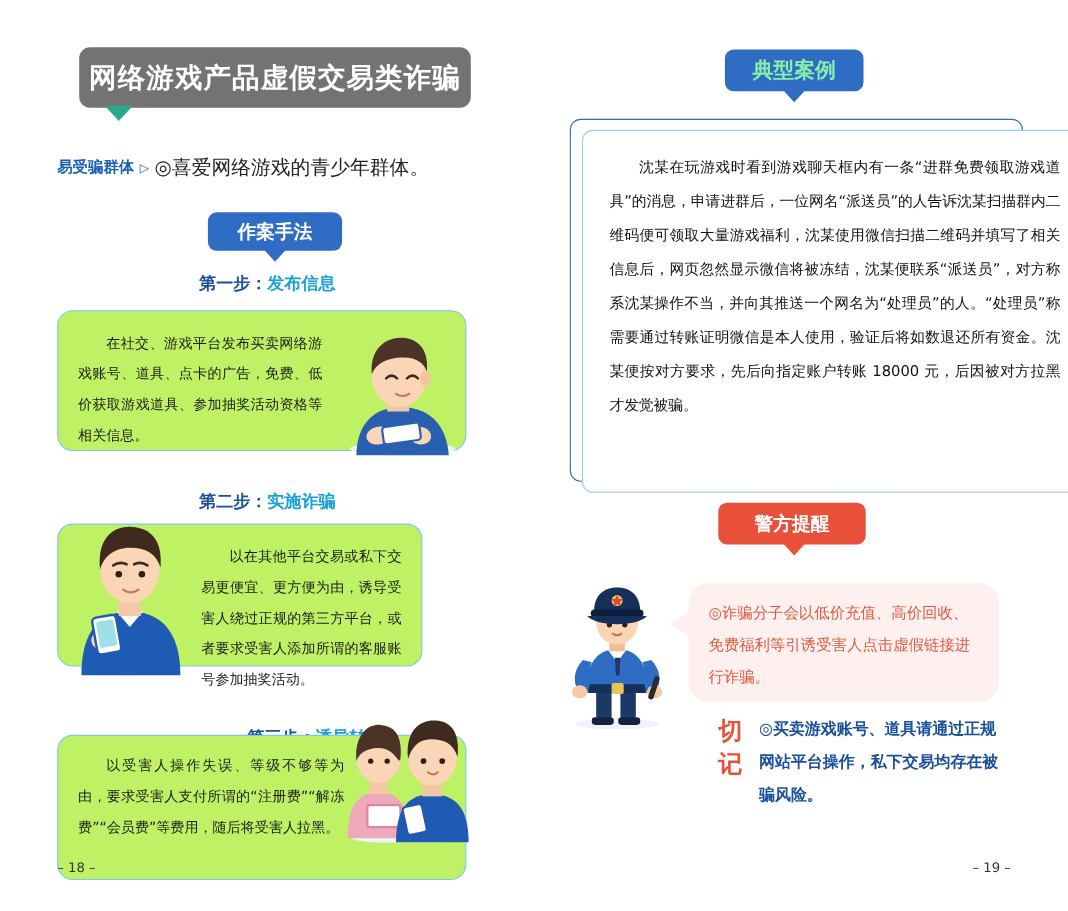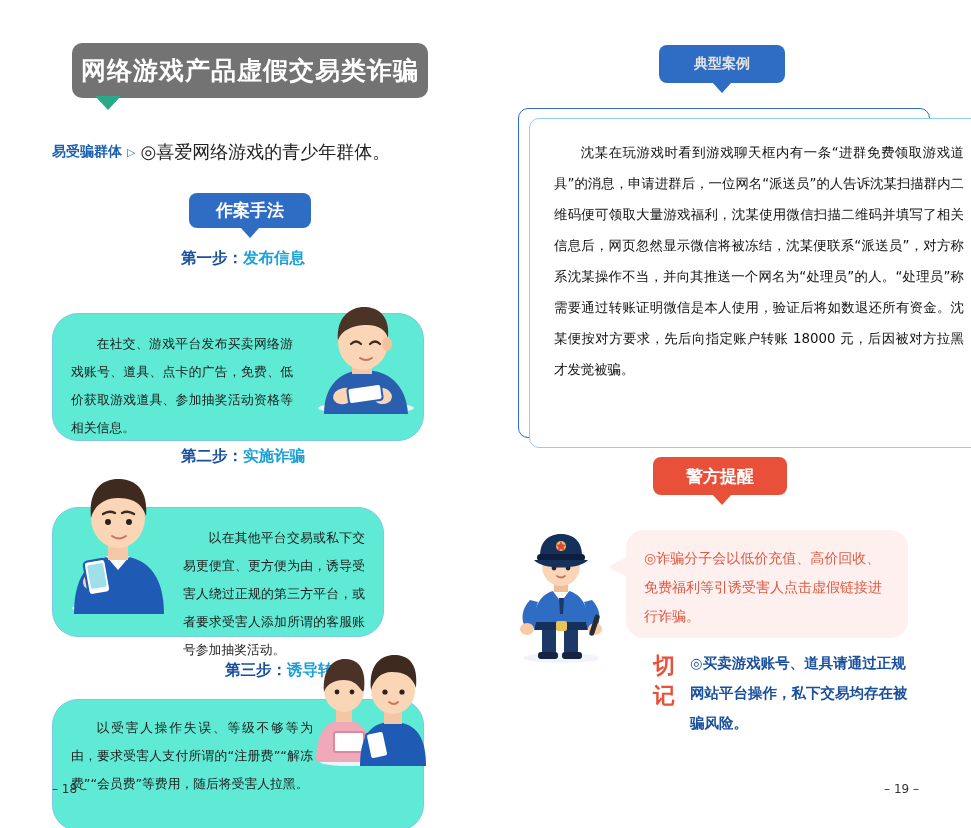--- a/index.html
+++ b/index.html
@@ -122,24 +122,23 @@
   .step-title .num { color: #1a4f9c; }
   .step-title .name { color: #1aa0d8; }
 
   .step1-title { top: 248px; }
   .step2-title { top: 446px; }
   .step3-title { top: 660px; margin-left: 44px; }
 
   .card {
     position: absolute;
     border: 1.6px solid #7fc7e8;
-    border-radius: 26px;
-    background: #5eead4;
+    border-radius: 14px;
+    background: #bef264;
     box-sizing: border-box;
-    margin-top: 31px;
   }
   .card p {
     margin: 0;
     color: #1c1c1c;
     font-size: 12.8px;
     line-height: 28px;
     font-family: "DejaVu Sans", sans-serif;
     text-align: justify;
     text-indent: 2em;
   }
@@ -174,24 +173,24 @@
   
   .case-banner {
     position: absolute;
     left: 173px; top: 45px;
     width: 126px; height: 38px;
     background: #2f6cc4;
     border-radius: 8px;
     display: flex; align-items: center; justify-content: center;
   }
   .case-banner .txt {
-    color: #e5e5e5;
-    font-family: "DejaVu Serif", serif;
-    font-weight: bold;
-    font-size: 14px;
+    color: #86efac;
+    font-family: "DejaVu Serif", serif;
+    font-weight: bold;
+    font-size: 19px;
   }
   .case-tail {
     position: absolute;
     left: 226px; top: 82px;
     width: 0; height: 0;
     border-left: 10px solid transparent;
     border-right: 10px solid transparent;
     border-top: 11px solid #2f6cc4;
   }
 

